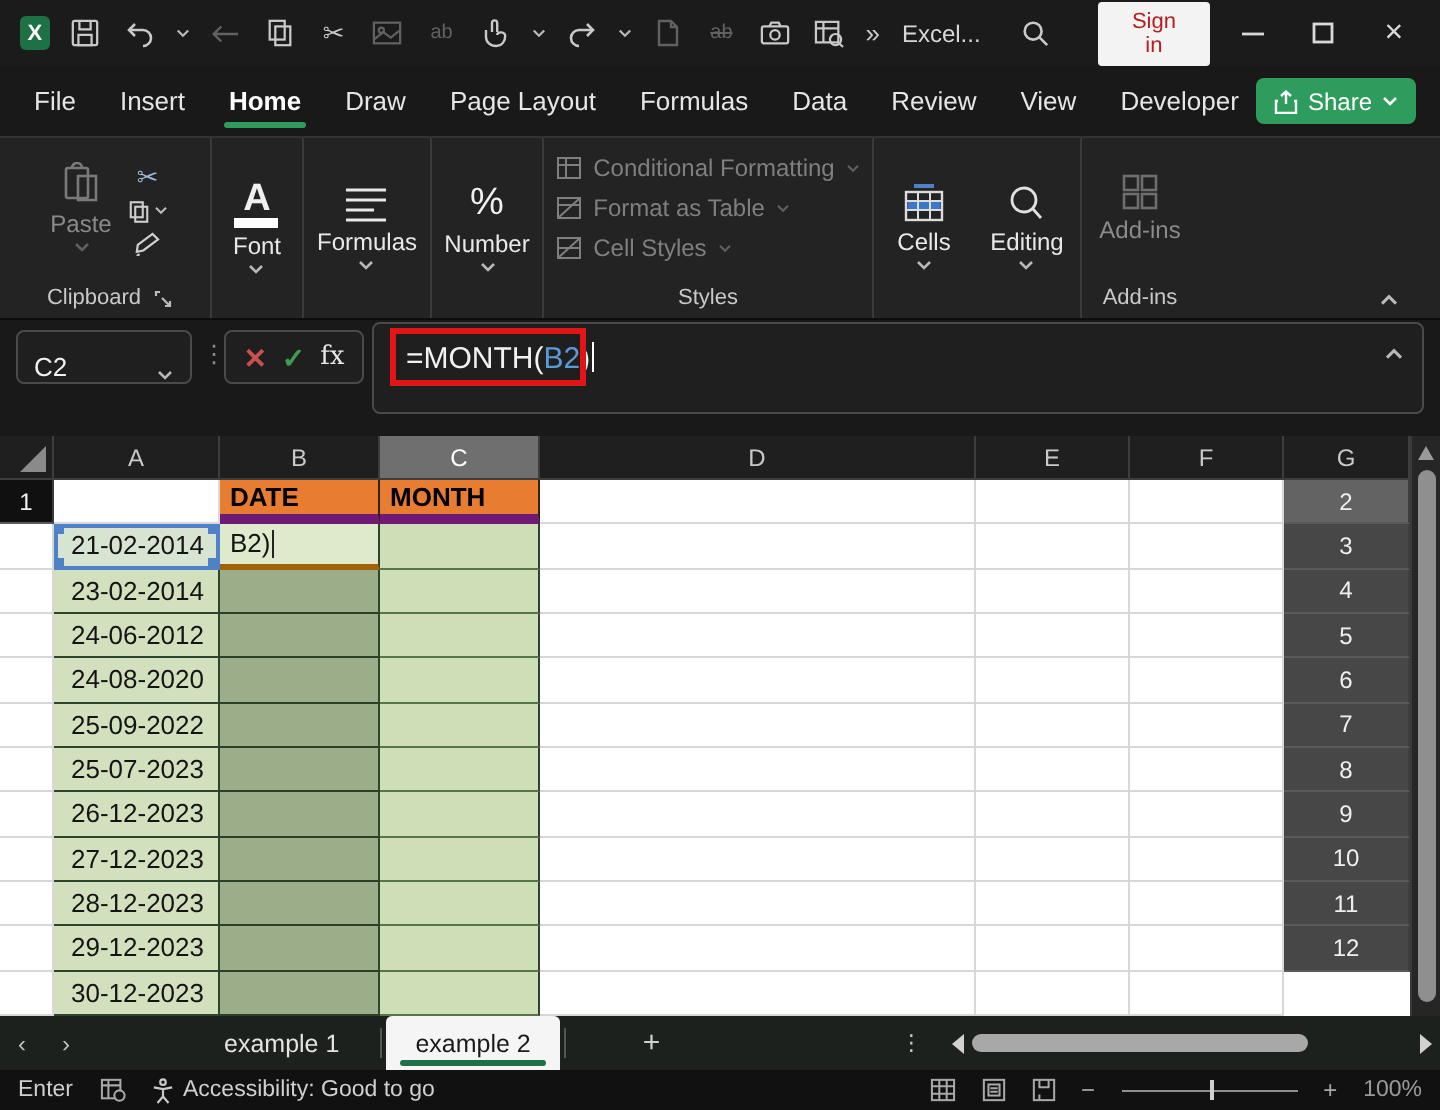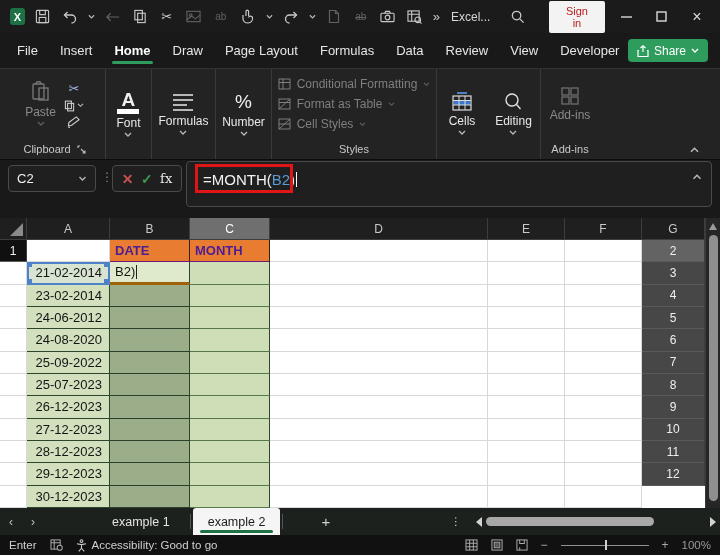--- a/index.html
+++ b/index.html
@@ -42,21 +42,21 @@
   .scis{color:#9db8dd;font-size:13px}
   .styles-rows{display:flex;flex-direction:column;gap:6px}
   .strow{display:flex;align-items:center;gap:6px;font-size:12px;color:#7f7f7f}
   .font-A{font-size:19px;font-weight:bold;color:#f0f0f0;line-height:17px;text-align:center}
   .font-bar{width:22px;height:5px;background:#fff;margin-top:1px}
   .pct{font-size:19px;color:#f0f0f0}
   .collapse-chv{position:absolute;right:20px;bottom:6px}
 
   
   .fbar{position:absolute;left:0;top:160px;width:720px;height:58px;background:#191919}
-  .namebox{position:absolute;left:8px;top:5px;width:88px;height:27px;background:#1f1f1f;border:1px solid #4a4a4a;border-radius:4px;display:flex;align-items:center;padding:0 8px;color:#f0f0f0;font-size:13px}
+  .namebox{position:absolute;left:8px;top:5px;width:88px;height:27px;background:#1f1f1f;border:1px solid #4a4a4a;border-radius:4px;display:flex;align-items:flex-end;padding:0 8px;color:#f0f0f0;font-size:13px}
   .namebox .spacer{flex:1}
   .fdots{position:absolute;left:101px;top:10px;color:#8a8a8a;font-size:12px}
   .fbtns{position:absolute;left:112px;top:5px;width:70px;height:27px;background:#1f1f1f;border:1px solid #4a4a4a;border-radius:4px;display:flex;align-items:center;justify-content:space-around;padding:0 5px}
   .fx-cancel{color:#C85050;font-size:14px;font-weight:bold}
   .fx-enter{color:#3E9B4F;font-size:14px;font-weight:bold}
   .fx-fn{color:#e8e8e8;font-family:"DejaVu Serif",serif;font-size:13px}
   .finput{position:absolute;left:186px;top:1px;width:526px;height:46px;background:#1f1f1f;border:1px solid #4a4a4a;border-radius:4px;padding:9px 0 0 16px;font-size:15px;color:#f2f2f2;white-space:nowrap}
   .finput .ref{color:var(--formula_blue)}
   .fcaret{display:inline-block;width:1px;height:15px;background:#fff;vertical-align:-2px;margin-left:1px}
   .redbox{position:absolute;left:8px;top:2px;width:98px;height:29px;border:3px solid var(--annotation_red);pointer-events:none}
@@ -66,21 +66,21 @@
   .sheet-grid{position:absolute;left:0;top:218px;width:705px;height:290px;background:#fff;display:grid;grid-template-columns:27px 83px 80px 80px 218px 77px 77px 63px;grid-template-rows:22px repeat(12,22.33px)}
   .ch{background:#1f1f1f;color:#c9c9c9;font-size:12px;display:flex;align-items:center;justify-content:center;border-right:1px solid #3d3d3d;border-bottom:1px solid #3d3d3d}
   .ch.act{background:#6f6f6f;color:#fff}
   .corner{background:#1f1f1f;border-right:1px solid #3d3d3d;border-bottom:1px solid #3d3d3d;position:relative}
   .corner::after{content:"";position:absolute;right:3px;bottom:3px;border-left:13px solid transparent;border-bottom:13px solid #8a8a8a}
   .rh{background:#474747;color:#efefef;font-size:12px;display:flex;align-items:center;justify-content:center;border-bottom:1px solid #5a5a5a;border-right:1px solid #3d3d3d}
   .rh.r1{background:#101010}
   .rh.act{background:#636363}
   .cell{font-size:13px;color:#141414;display:flex;align-items:center;padding:0 5px;overflow:hidden;white-space:nowrap}
   .cell.white{background:#fff;border-right:1px solid #d8d8d8;border-bottom:1px solid #d8d8d8}
-  .cell.orange{background:var(--orange);color:#4c1d95;font-weight:bold;border-right:1px solid #33210e;border-bottom:1px solid #701a75}
+  .cell.orange{background:var(--orange);color:#000000;font-weight:bold;border-right:1px solid #33210e;border-bottom:5px solid #701a75}
   .cell.bdate{background:var(--cell_green_light);justify-content:flex-end;padding-right:7px;border-right:1px solid #2c452c;border-bottom:1px solid #2c452c}
   .cell.b2{background:var(--cell_b2);outline:2px solid var(--ref_blue);outline-offset:-2px;position:relative}
   .hdl{position:absolute;width:5px;height:5px;background:var(--ref_blue)}
   .hdl.tl{left:0;top:0}.hdl.tr{right:0;top:0}.hdl.bl{left:0;bottom:0}.hdl.br{right:0;bottom:0}
   .cell.cdark{background:var(--cell_sage);border-right:1px solid #2c452c;border-bottom:1px solid #2a402a}
   .cell.c2edit{background:var(--cell_edit);border-right:1px solid #2c452c;border-bottom:3px solid #a16207}
   .caret{display:inline-block;width:1px;height:14px;background:#222;margin-left:1px}
   .cell.dgreen{background:var(--cell_green_d);border-right:1px solid #2c452c;border-bottom:1px solid #55774a}
   .vscroll{position:absolute;right:0;top:218px;width:15px;height:290px;background:#262626;border-left:1px solid #3a3a3a}
   .vsc-up{position:absolute;left:3px;top:5px;width:0;height:0;border-left:4.5px solid transparent;border-right:4.5px solid transparent;border-bottom:7px solid #9a9a9a}

